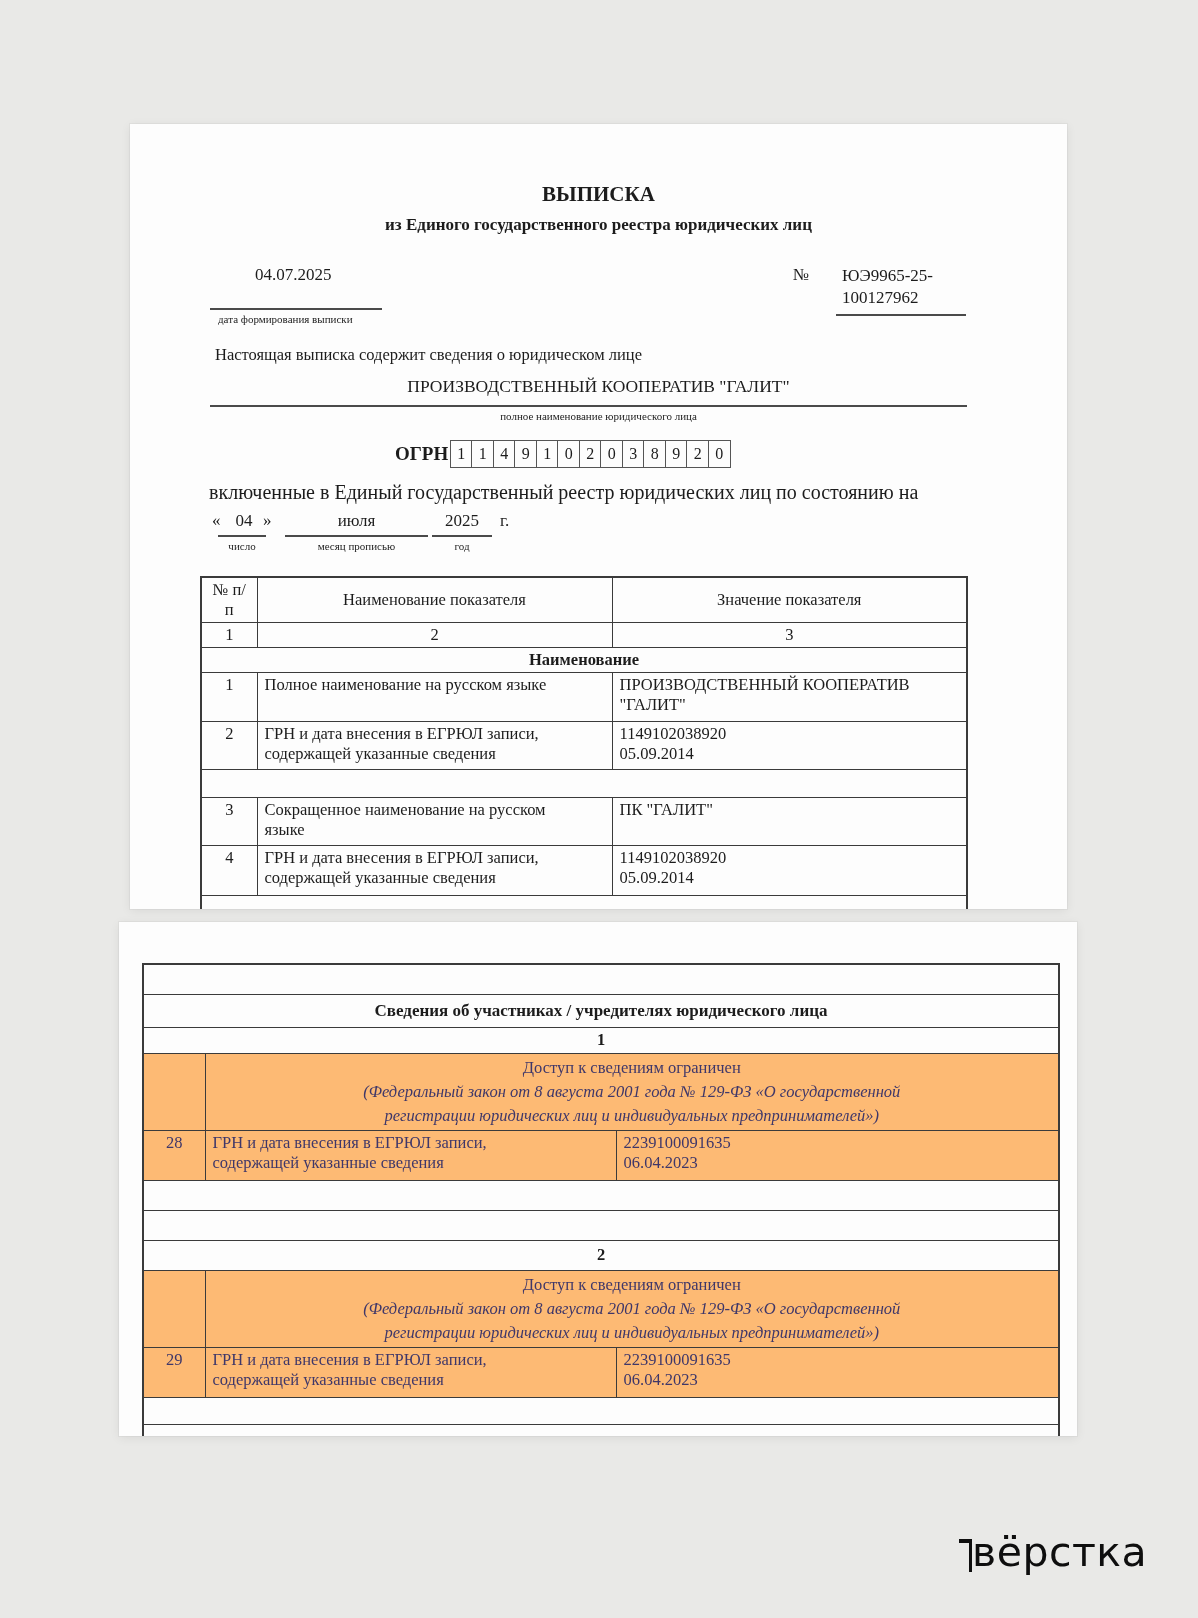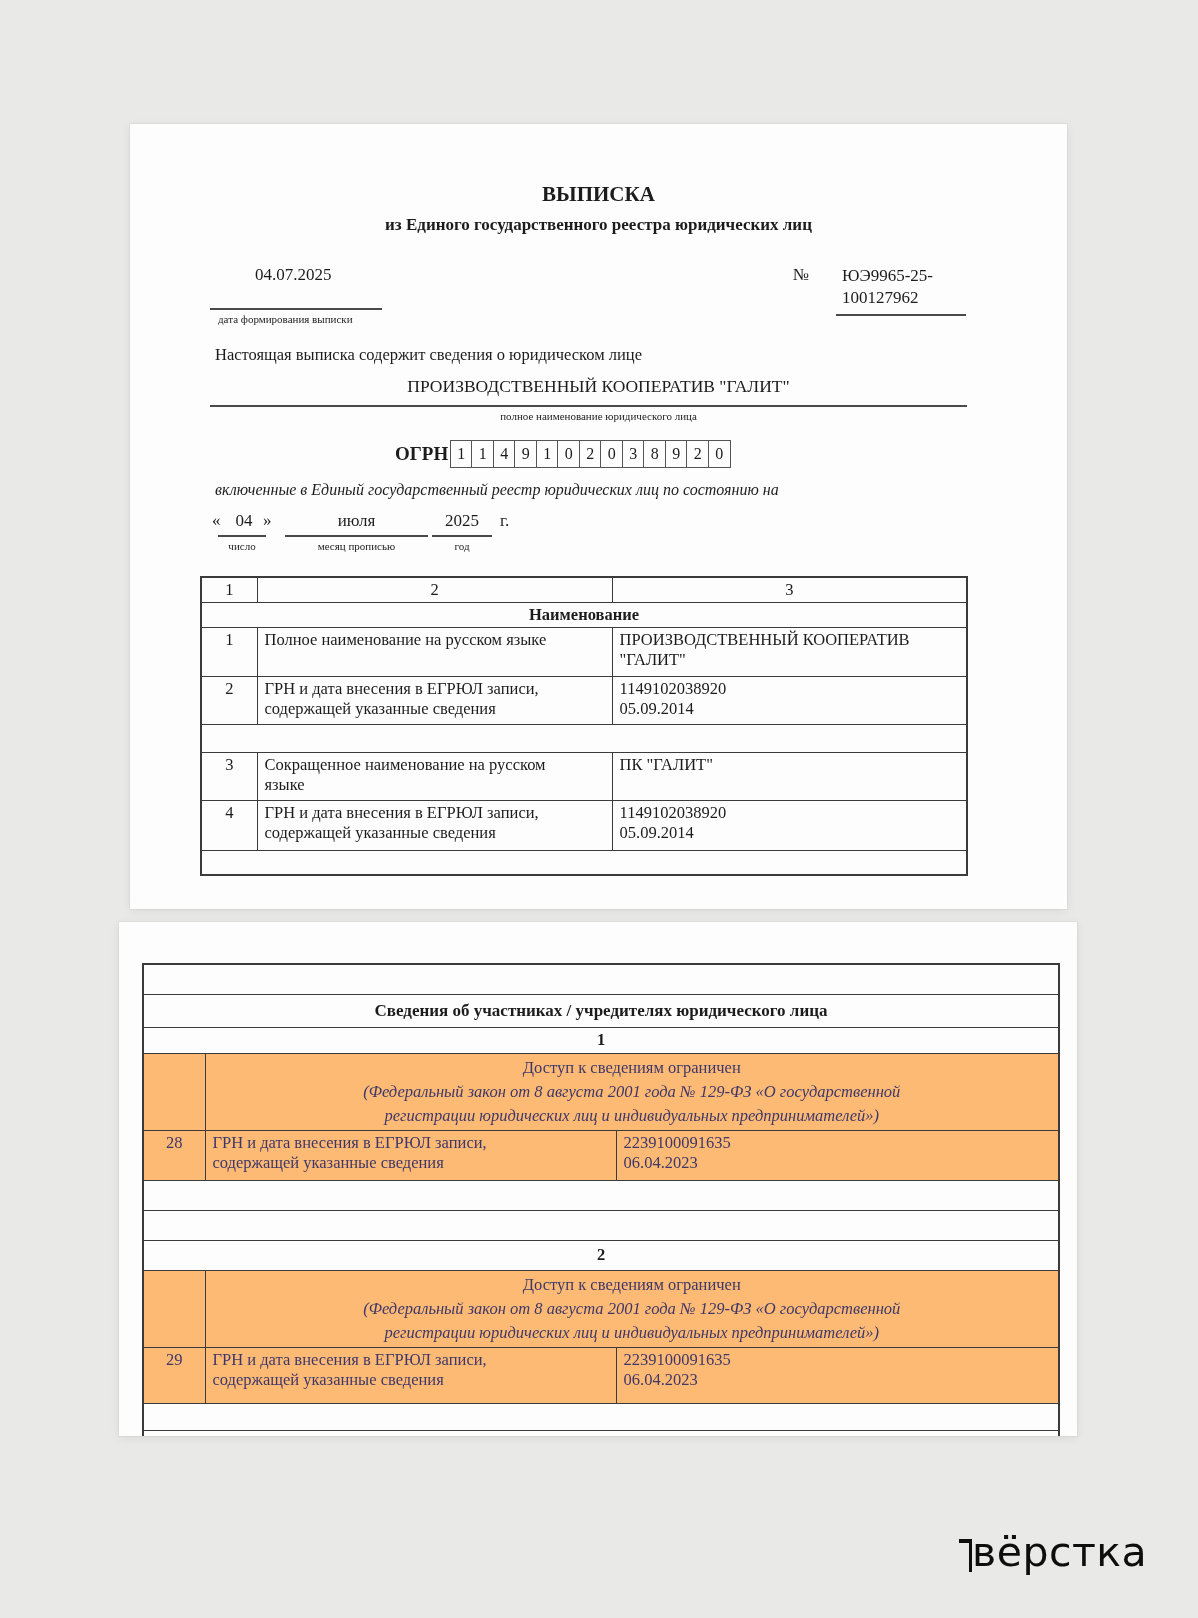--- a/index.html
+++ b/index.html
@@ -92,21 +92,21 @@
     <span class="ogrn-box">0</span>
     <span class="ogrn-box">2</span>
     <span class="ogrn-box">0</span>
     <span class="ogrn-box">3</span>
     <span class="ogrn-box">8</span>
     <span class="ogrn-box">9</span>
     <span class="ogrn-box">2</span>
     <span class="ogrn-box">0</span>
   </div>
 
-  <div class="abs" style="left:85px;top:357px;font-size:16px;font-style:italic;">включенные в Единый государственный реестр юридических лиц по состоянию на</div>
+  <div class="abs" style="left:79px;top:357px;font-size:20px;">включенные в Единый государственный реестр юридических лиц по состоянию на</div>
 
   <div class="abs" style="left:82px;top:387px;font-size:17px;">«</div>
   <div class="abs" style="left:96px;top:387px;width:36px;text-align:center;font-size:17px;">04</div>
   <div class="abs" style="left:133px;top:387px;font-size:17px;">»</div>
   <div class="abs" style="left:155px;top:387px;width:143px;text-align:center;font-size:17px;">июля</div>
   <div class="abs" style="left:302px;top:387px;width:60px;text-align:center;font-size:17px;">2025</div>
   <div class="abs" style="left:370px;top:387px;font-size:17px;">г.</div>
   <div class="uline" style="left:88px;top:411px;width:48px;"></div>
   <div class="uline" style="left:155px;top:411px;width:143px;"></div>
   <div class="uline" style="left:302px;top:411px;width:60px;"></div>
@@ -114,20 +114,25 @@
   <div class="abs small" style="left:155px;top:416px;width:143px;text-align:center;">месяц прописью</div>
   <div class="abs small" style="left:302px;top:416px;width:60px;text-align:center;">год</div>
 
   <table id="t1">
     <colgroup>
         <col class="c-num">
         <col class="c-name">
         <col class="c-val">
       </colgroup>
     <tbody>
+        <tr style="height:27px;">
+      <td class="cc">№ п/п</td>
+      <td class="cc">Наименование показателя</td>
+      <td class="cc">Значение показателя</td>
+    </tr>
     <tr style="height:25px;">
       <td class="cc">1</td>
       <td class="cc">2</td>
       <td class="cc">3</td>
     </tr>
     <tr style="height:25px;">
       <td class="cc b" colspan="3">Наименование</td>
     </tr>
     <tr style="height:49px;">
       <td class="num">1</td>
@@ -207,21 +212,21 @@
       <td class="cc b" colspan="3">2</td>
     </tr>
     <tr style="height:77px;">
       <td class="purple"></td>
       <td class="purple restricted" colspan="2">
         <div>Доступ к сведениям ограничен</div>
         <div class="law pre">(Федеральный закон от 8 августа 2001 года № 129-ФЗ «О государственной
 регистрации юридических лиц и индивидуальных предпринимателей»)</div>
       </td>
     </tr>
-    <tr style="height:56px;">
+    <tr style="height:50px;">
       <td class="num purple">29</td>
       <td class="pre purple">ГРН и дата внесения в ЕГРЮЛ записи,
 содержащей указанные сведения</td>
       <td class="pre purple">2239100091635
 06.04.2023</td>
     </tr>
     <tr style="height:27px;">
           <td colspan="3"></td>
         </tr>
     <tr style="height:20px;">

